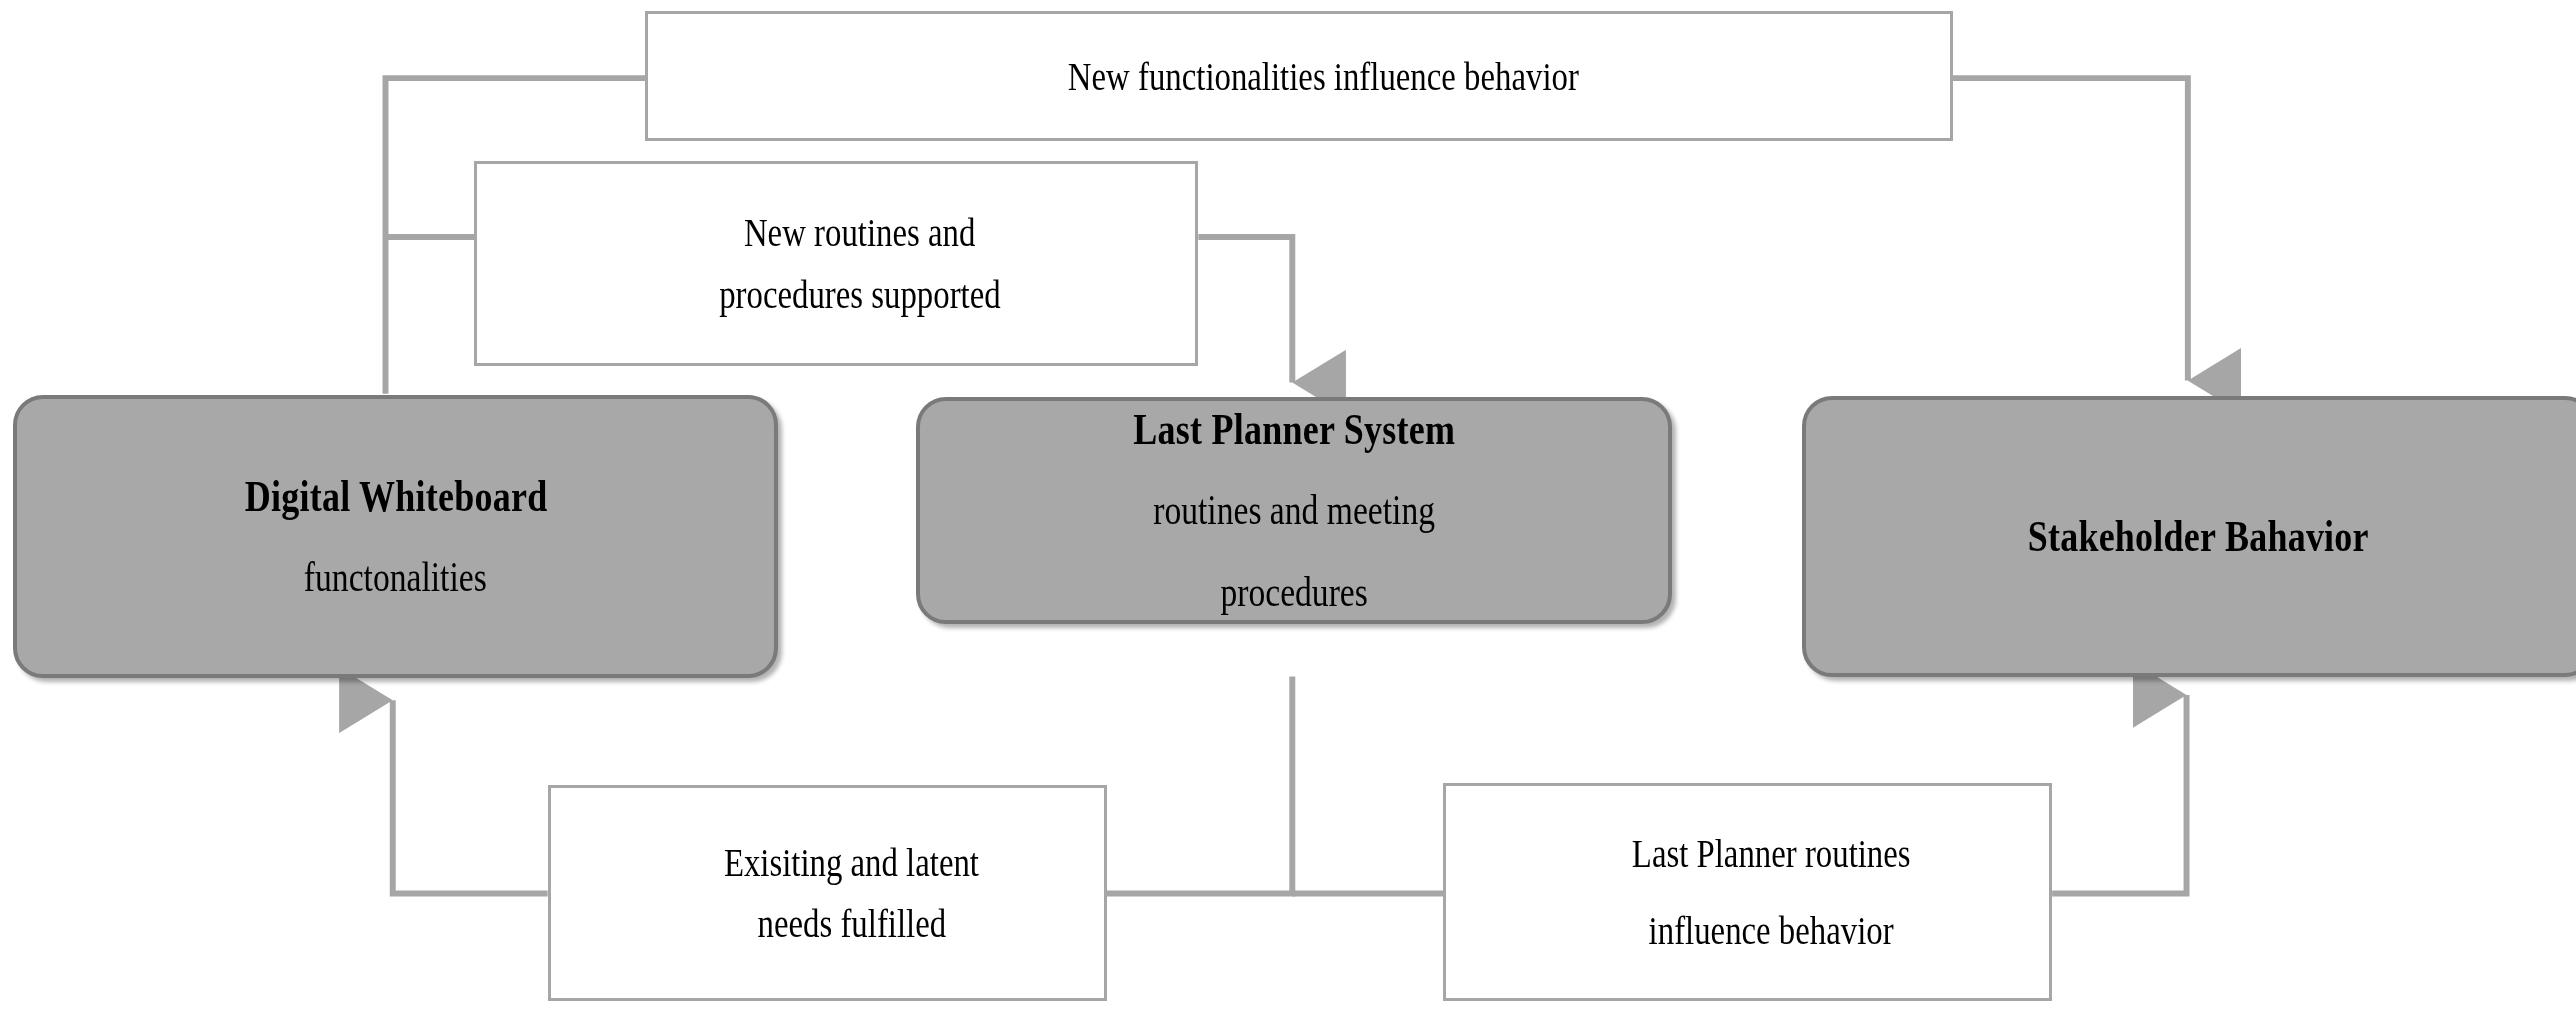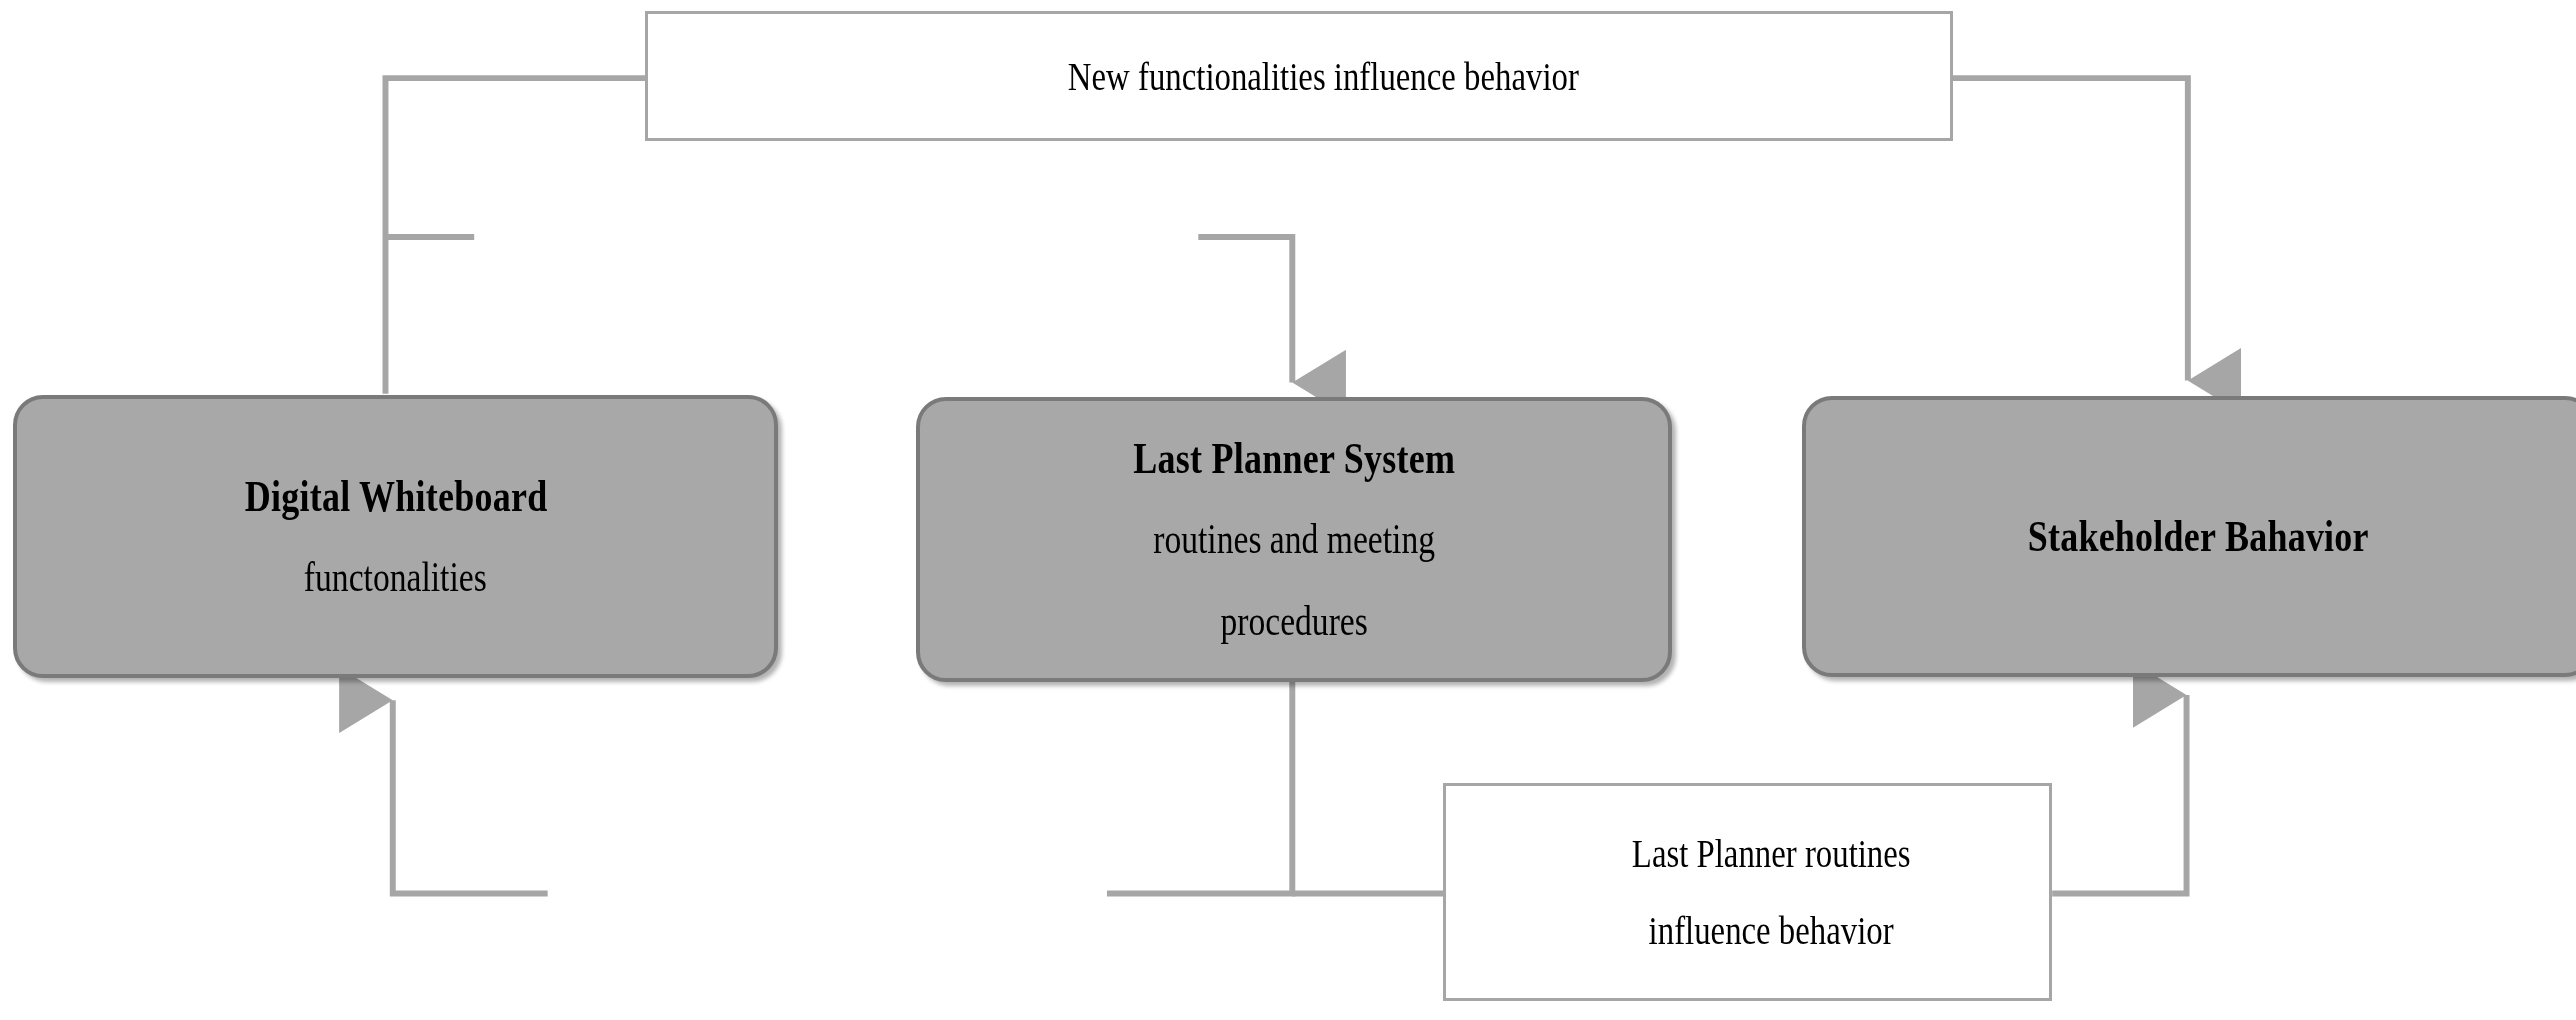--- a/index.html
+++ b/index.html
@@ -65,21 +65,21 @@
     text-align: center;
     color: #000000;
     font-size: 41px;
     line-height: 1.50;
     padding-left: 48px;
   }
   .caption .line { display: block; transform: scaleX(0.80); white-space: nowrap; }
 
   
   #node-whiteboard   { left: 13.2px;   top: 395px;  width: 765px; height: 283px; }
-  #node-lastplanner  { left: 916px; top: 397px;  width: 756px; height: 285px; }
+  #node-lastplanner  { left: 916px; top: 397px;  width: 756px; height: 227px; }
   #node-stakeholder  { left: 1802px; top: 396px;  width: 793px; height: 281px; }
 
   #cap-newfunc       { left: 645px;  top: 11.3px;   width: 1308px; height: 130px; }
   #cap-newroutines   { left: 474px;  top: 161px;  width: 724px; height: 205px; }
   #cap-needs         { left: 548px;  top: 785px; width: 559px;  height: 216px; }
   #cap-lproutines    { left: 1443px; top: 783px; width: 609px;  height: 218px; gap: 16px; }
 </style>
 </head>
 <body>
 
@@ -108,21 +108,29 @@
 
       <path d="M 1952 1350 L 2180 1350"></path>
       <path d="M 3100 1350 L 3303 1350 L 3303 1050" marker-end="url(#ah-up)"></path>
     </g>
   </svg>
 
   <div class="caption" id="cap-newfunc">
     <span class="line">New functionalities influence behavior</span>
   </div>
 
+  <div class="caption" id="cap-newroutines">
+    <span class="line">New routines and</span>
+    <span class="line">procedures supported</span>
+  </div>
 
+  <div class="caption" id="cap-needs">
+    <span class="line">Exisiting and latent</span>
+    <span class="line">needs fulfilled</span>
+  </div>
 
   <div class="caption" id="cap-lproutines">
     <span class="line">Last Planner routines</span>
     <span class="line">influence behavior</span>
   </div>
 
   <div class="node" id="node-whiteboard">
     <span class="title">Digital Whiteboard</span>
     <span class="sub">functonalities</span>
   </div>

